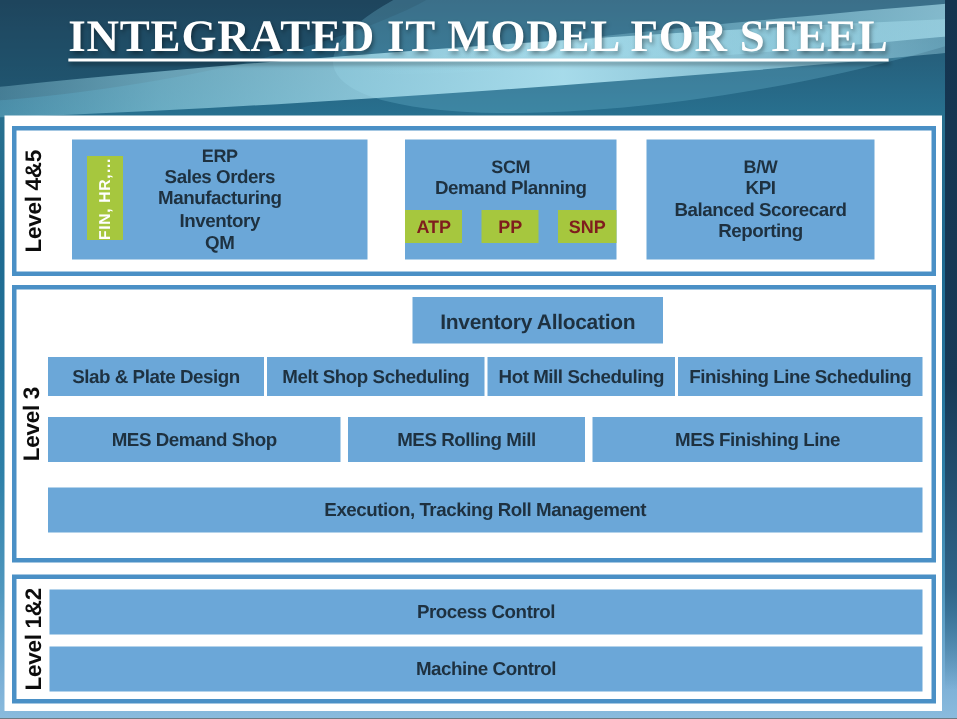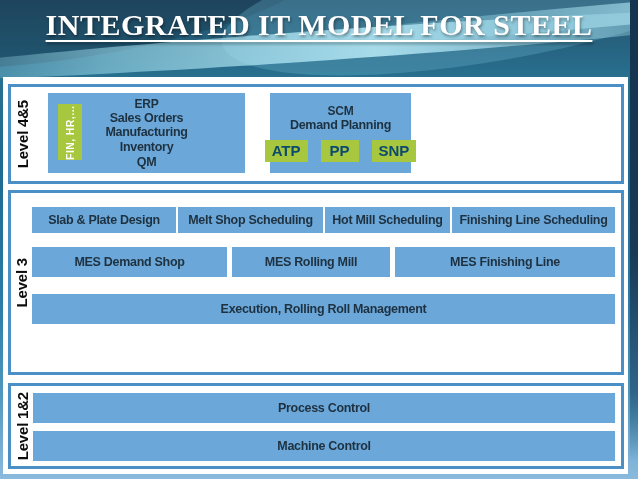--- a/index.html
+++ b/index.html
@@ -85,21 +85,21 @@
     background:#a6c73e; display:flex; align-items:center; justify-content:center;
   }
   .fin-tag span {
     writing-mode: vertical-rl; transform: rotate(180deg);
     color:#fff; font-weight:bold; font-size:10.5px; letter-spacing:.4px; white-space:nowrap;
   }
   .box-scm { width:141px; margin-left:25px; }
   .box-bw  { width:152px; margin-left:20px; }
   .chip-row { display:flex; gap:13px; margin-top:7px; }
   .chip {
-    background:#a6c73e; color:#0c4a6e; font-weight:bold; font-size:15px;
+    background:#a6c73e; color:#7f1d1d; font-weight:bold; font-size:12px;
     height:22px; min-width:38px; padding:0 7px;
     display:flex; align-items:center; justify-content:center;
   }
   
   .sec2 .content { flex:1; display:flex; flex-direction:column; padding:5px 6px 0 0; }
   .inv-box { width:167px; height:31px; margin-left:243px; }
   .inv-box .box-title { font-size:14px; }
   .sched-row { display:flex; gap:2px; margin-top:9px; height:26px; }
   .mes-row   { display:flex; gap:5px; margin-top:14px; height:30px; }
   .exec-bar  { margin-top:17px; height:30px; width:100%; }
@@ -141,40 +141,49 @@
         </div>
         <div class="box box-scm">
           <div class="box-title">SCM</div>
           <div class="box-line">Demand Planning</div>
           <div class="chip-row">
             <div class="chip">ATP</div>
             <div class="chip">PP</div>
             <div class="chip">SNP</div>
           </div>
         </div>
+        <div class="box box-bw">
+          <div class="box-title">B/W</div>
+          <div class="box-line">KPI</div>
+          <div class="box-line">Balanced Scorecard</div>
+          <div class="box-line">Reporting</div>
+        </div>
       </div>
     </div>
 
     <div class="section sec2">
       <div class="level-label">
         <span>Level 3</span>
       </div>
       <div class="content">
+        <div class="box inv-box">
+          <div class="box-title">Inventory Allocation</div>
+        </div>
         <div class="sched-row">
           <div class="box box-line w1">Slab &amp; Plate Design</div>
           <div class="box box-line w2">Melt Shop Scheduling</div>
           <div class="box box-line w3">Hot Mill Scheduling</div>
           <div class="box box-line w4">Finishing Line Scheduling</div>
         </div>
         <div class="mes-row">
           <div class="box box-line m1">MES Demand Shop</div>
           <div class="box box-line m2">MES Rolling Mill</div>
           <div class="box box-line m3">MES Finishing Line</div>
         </div>
-        <div class="box box-line exec-bar">Execution, Rolling Roll Management</div>
+        <div class="box box-line exec-bar">Execution, Tracking Roll Management</div>
       </div>
     </div>
 
     <div class="section sec3">
       <div class="level-label">
         <span>Level 1&amp;2</span>
       </div>
       <div class="content">
         <div class="box box-line bar">Process Control</div>
         <div class="box box-line bar">Machine Control</div>

